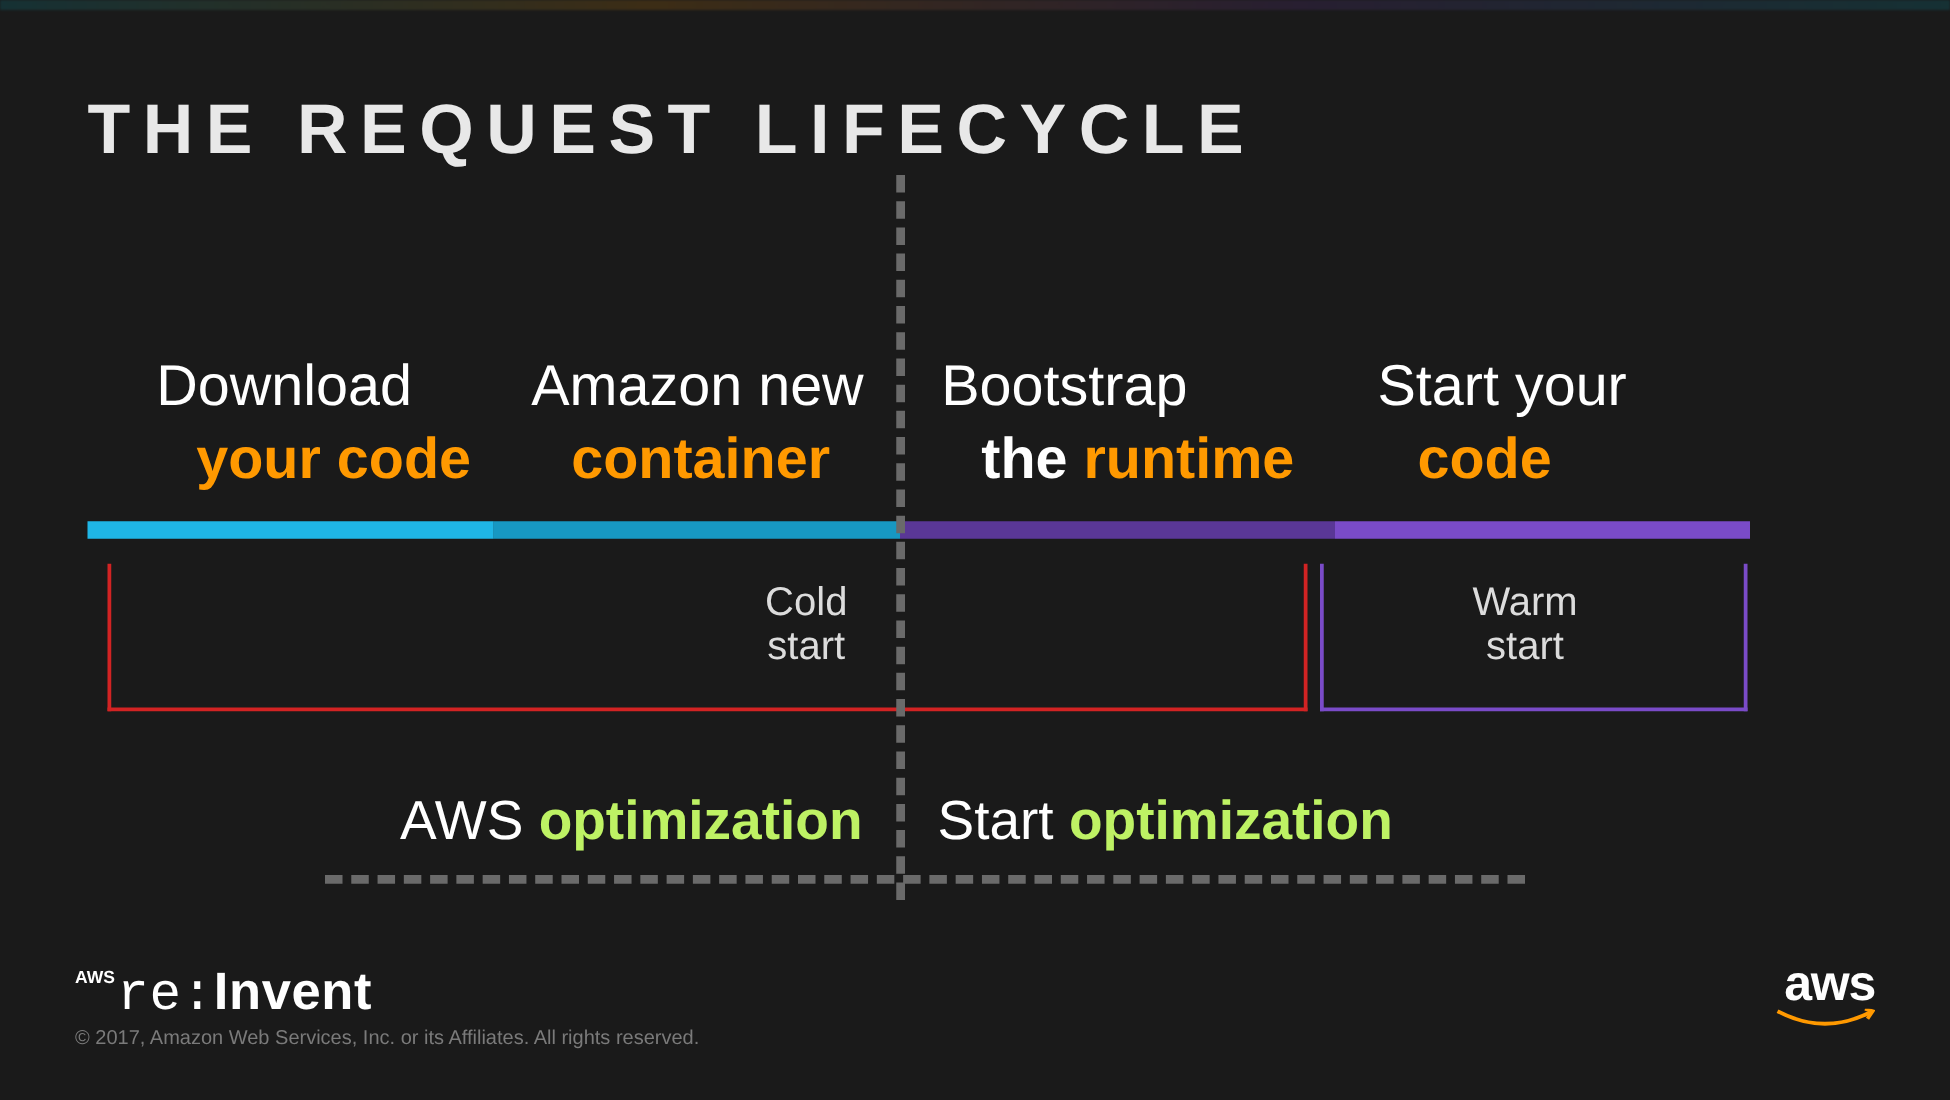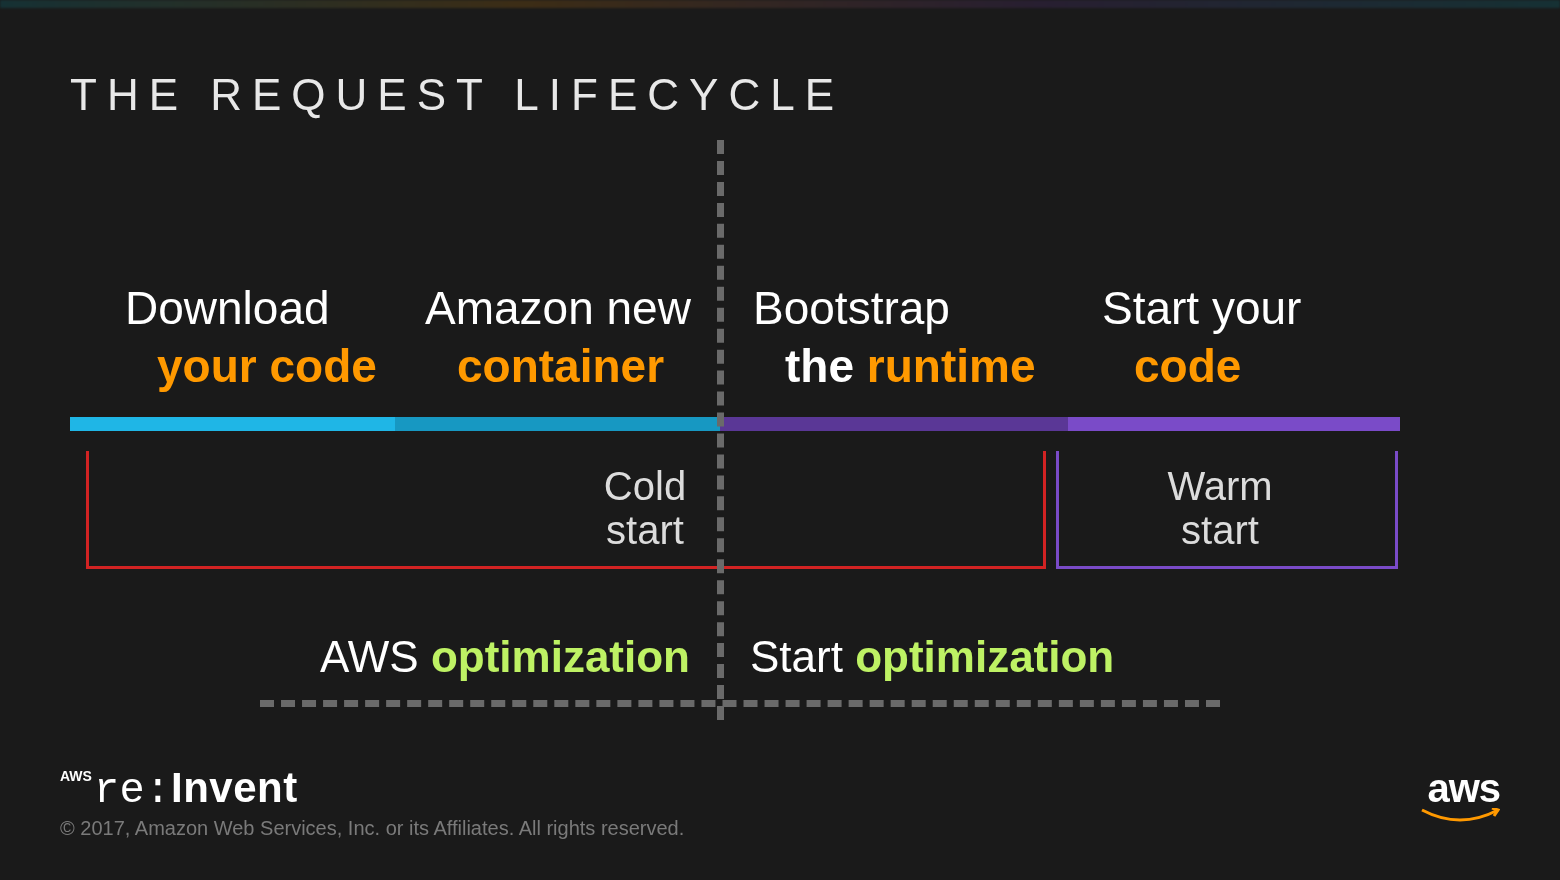--- a/index.html
+++ b/index.html
@@ -9,22 +9,22 @@
     background: #1a1a1a;
     font-family: "Helvetica Neue", Arial, sans-serif;
     color: #fff;
     position: relative;
     overflow: hidden;
   }
   .title {
     position: absolute;
     top: 70px;
     left: 70px;
-    font-size: 44px;
-    font-weight: 400;
+    font-size: 56px;
+    font-weight: 700;
     letter-spacing: 10px;
     color: #e8e8e8;
   }
 
   .top-decor {
     position: absolute;
     top: 0; left: 0; right: 0;
     height: 8px;
     background: linear-gradient(90deg,
       rgba(0,180,200,0.25),
@@ -89,21 +89,21 @@
     position: absolute;
     top: 0;
     left: 986px;
     width: 342px;
     height: 118px;
     border: 3px solid #7a4bc8;
     border-top: none;
   }
   .boxlabel {
     position: absolute;
-    font-size: 40px;
+    font-size: 32px;
     color: #dcdcdc;
     text-align: center;
     line-height: 1.1;
   }
   .coldlabel { left: 515px; top: 13px; width: 120px; }
   .warmlabel { left: 1080px; top: 13px; width: 140px; }
 
   .opt-row {
     position: absolute;
     top: 632px;
@@ -152,21 +152,21 @@
     font-size: 14px;
     font-weight: 700;
     display: inline-block;
     vertical-align: top;
     margin-top: 4px;
     margin-right: 2px;
     letter-spacing: 0;
   }
   .reinvent .re { font-weight: 400; font-family: Liberation Mono, monospace; }
   .copyright {
-    font-size: 20px;
+    font-size: 16px;
     color: #7a7a7a;
     margin-top: 2px;
   }
   .footer-right {
     position: absolute;
     bottom: 48px;
     right: 60px;
     text-align: right;
   }
   .aws-logo {

